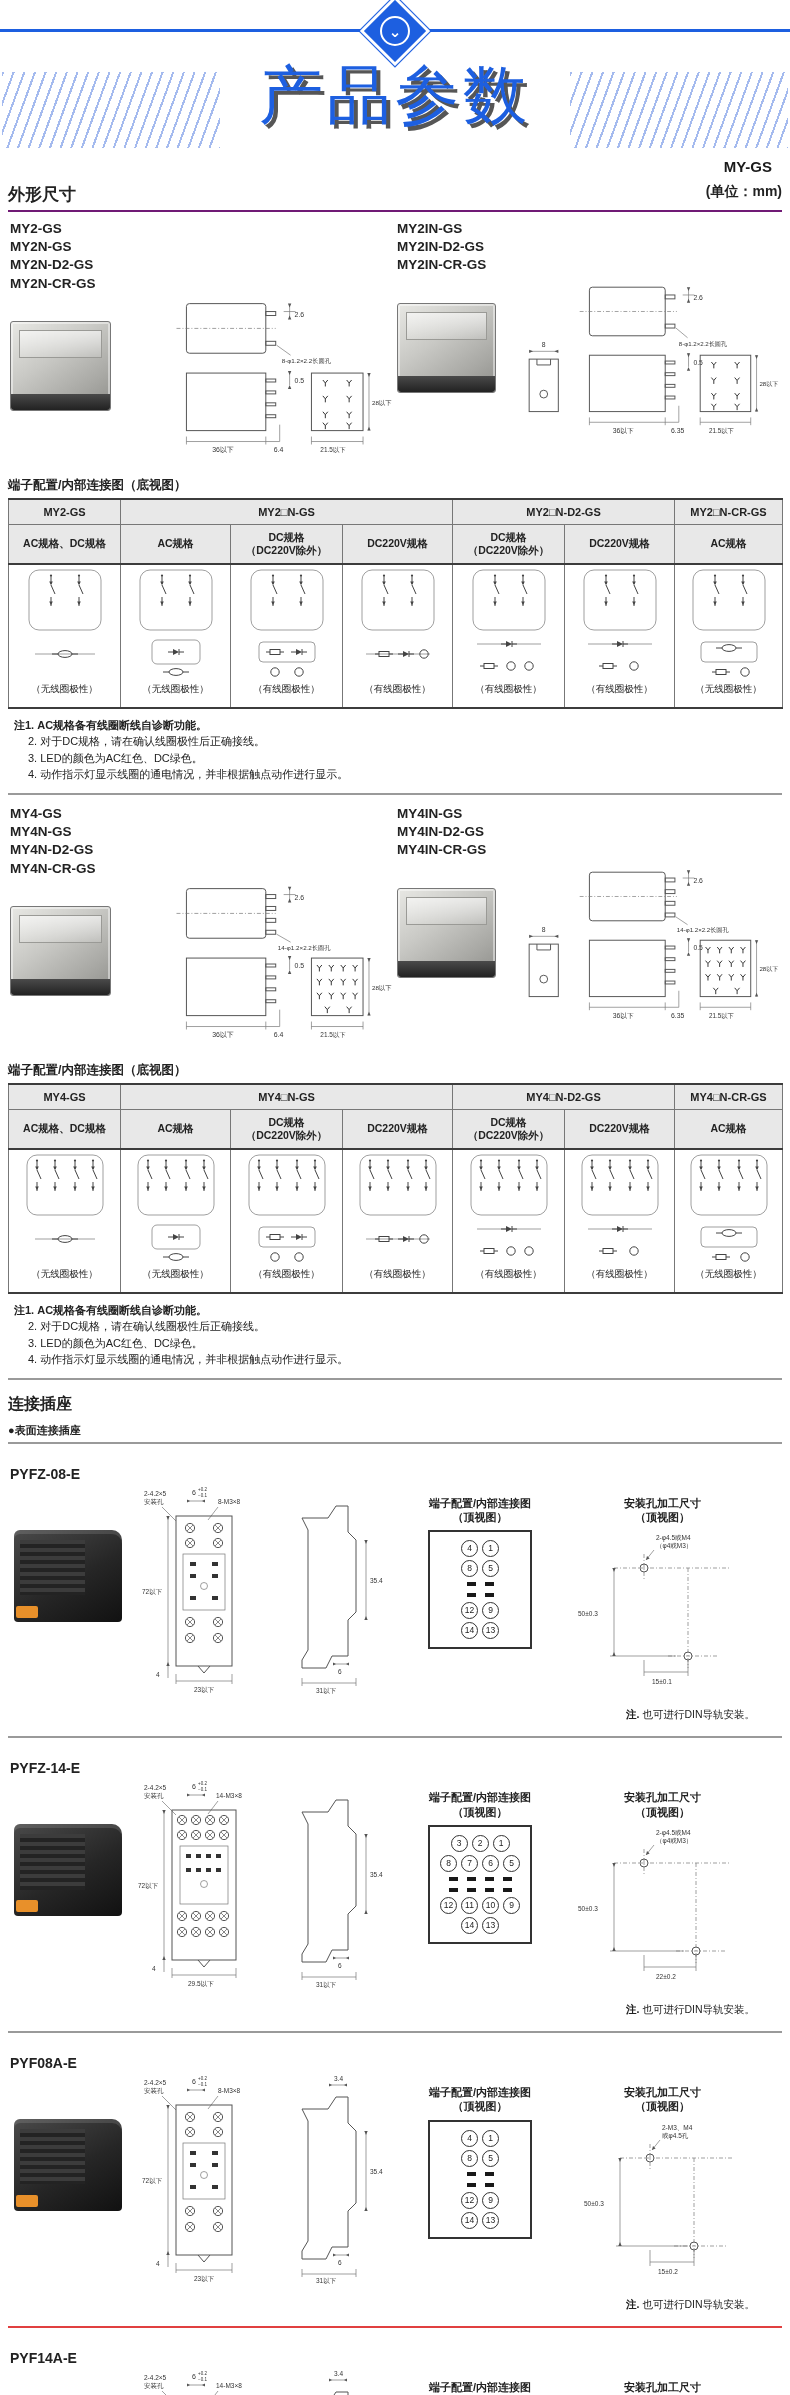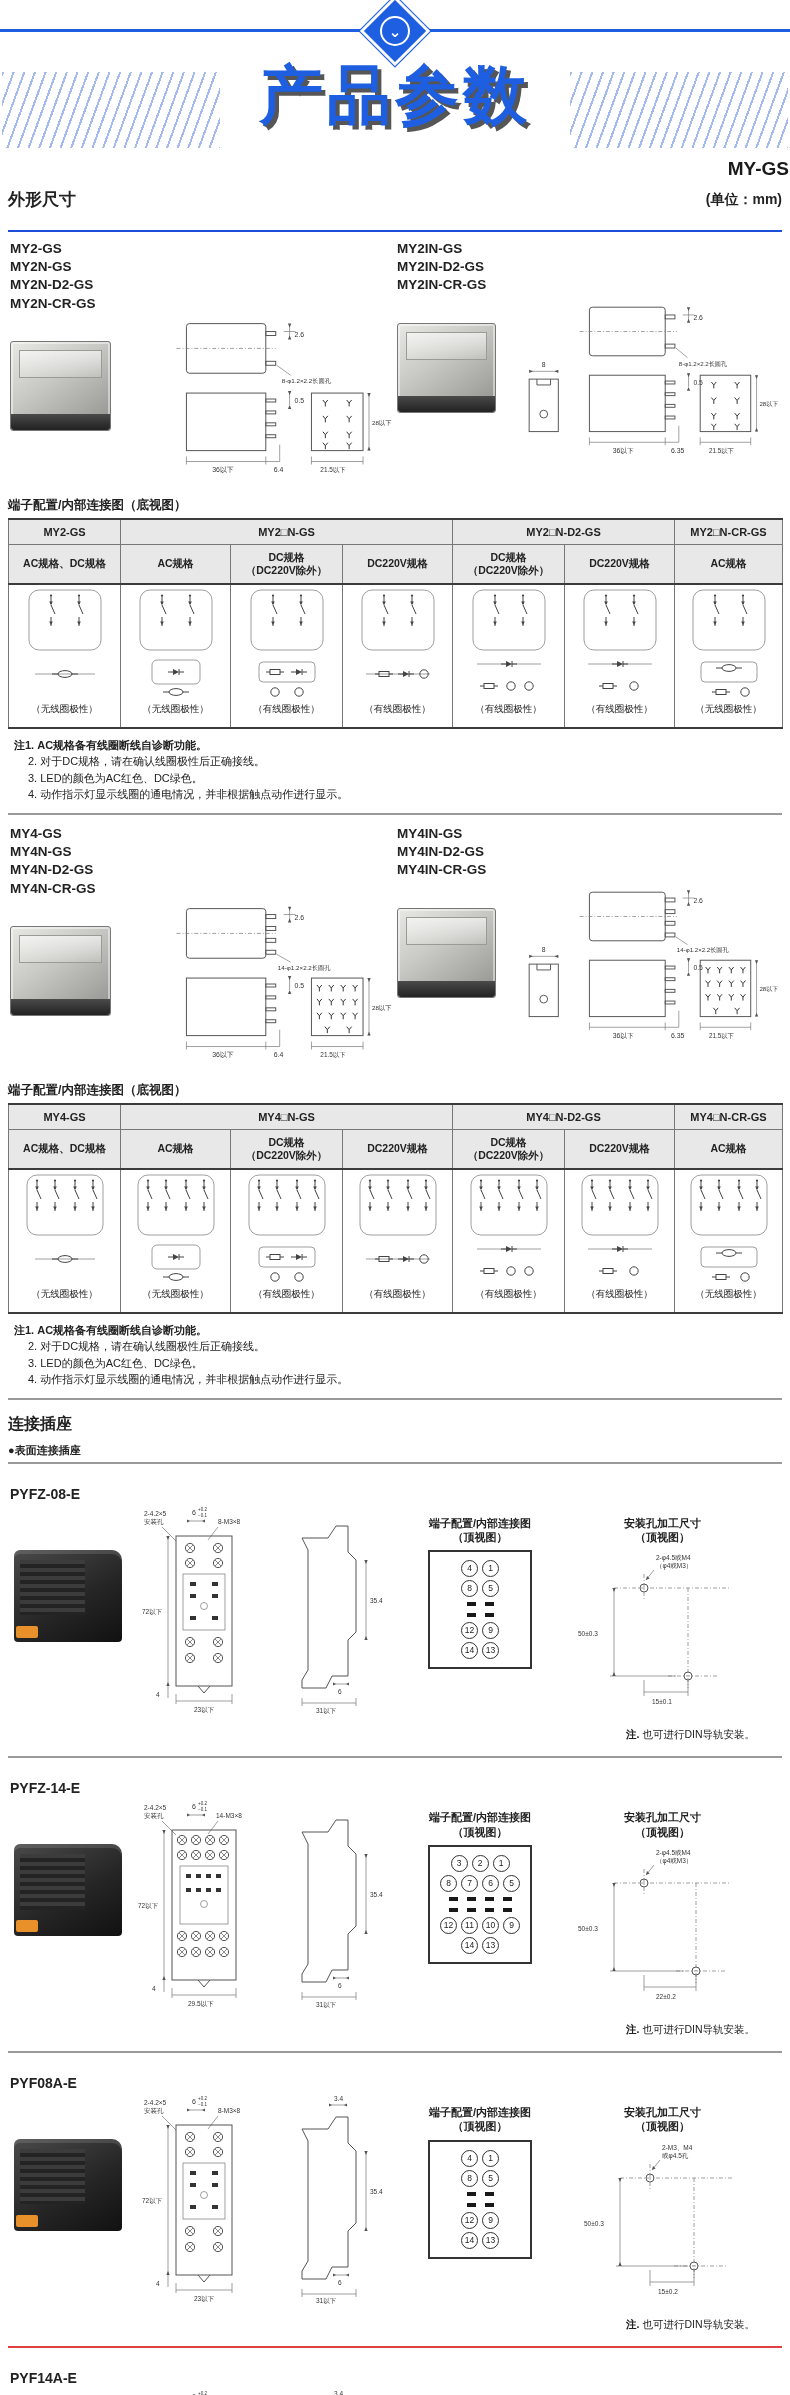--- a/index.html
+++ b/index.html
@@ -4,28 +4,28 @@
 <style>
   html,body{margin:0;padding:0;background:#fff;}
   body{width:790px;font-family:"Liberation Sans","DejaVu Sans",sans-serif;color:#222;}
   .wrap{position:relative;width:790px;}
   
   .hdr{position:relative;height:150px;}
   .hdr-rule{position:absolute;top:29px;left:0;right:0;height:3px;background:#1d5fe0;}
   .diamond{position:absolute;left:395px;top:31px;transform:translate(-50%,-50%) rotate(45deg);width:44px;height:44px;background:#1d5fe0;border:3px solid #fff;outline:1px solid #1d5fe0;display:flex;align-items:center;justify-content:center;}
   .diamond-inner{transform:rotate(-45deg);width:26px;height:26px;border:2px solid #fff;border-radius:50%;display:flex;align-items:center;justify-content:center;color:#fff;font-weight:bold;font-size:15px;line-height:1;}
   .title-row{position:absolute;top:52px;left:0;right:0;text-align:center;}
-  .page-title{display:inline-block;font-size:64px;font-weight:bold;color:#1d5fe0;letter-spacing:4px;text-shadow:4px 4px 0 #565656;}
+  .page-title{display:inline-block;font-size:64px;font-weight:normal;color:#1d5fe0;letter-spacing:4px;text-shadow:4px 4px 0 #565656;}
   .hatch{position:absolute;top:72px;width:218px;height:76px;background:repeating-linear-gradient(110deg,rgba(90,130,225,.55) 0 2px,transparent 2px 10px);}
   .hatch.left{left:2px;}
   .hatch.right{right:2px;}
-  .model-code{font-size:19px;font-weight:bold;text-align:right;padding:8px 1px 2px 0;color:#1a1a1a;}
+  .model-code{font-size:15px;font-weight:bold;text-align:right;padding:8px 18px 2px 0;color:#1a1a1a;}
   
   .sec{margin:6px 8px 0 8px;}
-  .sec-head{display:flex;align-items:center;justify-content:space-between;border-bottom:2px solid #1d4ed8;padding-bottom:19px;}
+  .sec-head{display:flex;align-items:flex-start;justify-content:space-between;border-bottom:2px solid #701a75;padding-bottom:4px;}
   .sec-head .t{font-size:17px;font-weight:bold;}
   .sec-head .u{font-size:14px;font-weight:bold;}
   .sub-head{font-size:15px;font-weight:bold;border-bottom:2px solid #9a9a9a;padding:8px 0 4px 0;margin:2px 8px 6px 8px;}
   
   .relay-row{display:flex;margin:4px 8px 0 8px;}
   .relay-col{width:387px;}
   .models{font-size:13.5px;font-weight:bold;line-height:1.35;padding:4px 0 2px 2px;}
   .rc-body{display:flex;align-items:flex-start;}
   .relay-photo{width:100px;height:88px;margin:26px 4px 0 2px;position:relative;background:linear-gradient(145deg,#e8e8e4 0%,#c9c9c5 40%,#a8a8a4 75%,#8e8e8a 100%);border:1px solid #777;border-radius:3px;box-shadow:inset 0 0 0 2px rgba(255,255,255,.45);}
   .relay-photo:after{content:"";position:absolute;left:0;right:0;bottom:0;height:16px;background:linear-gradient(#4a4a4a,#222);border-radius:0 0 3px 3px;}

